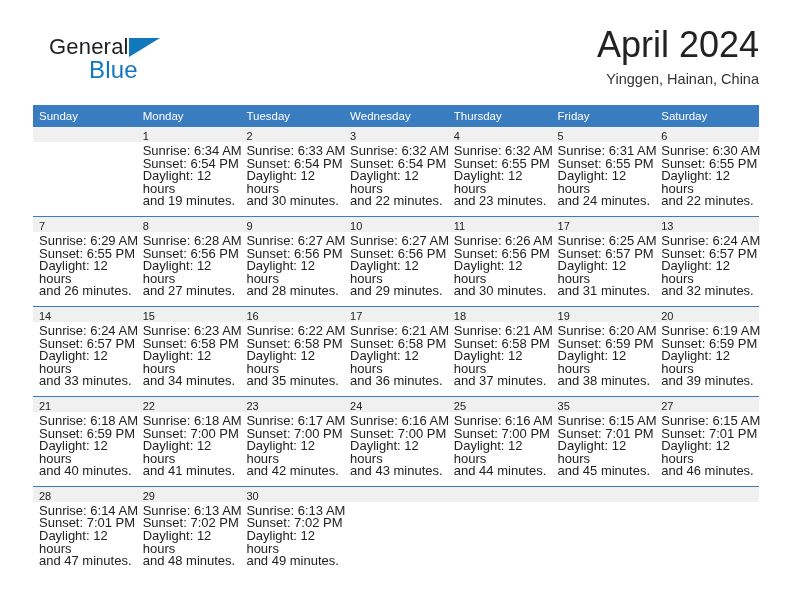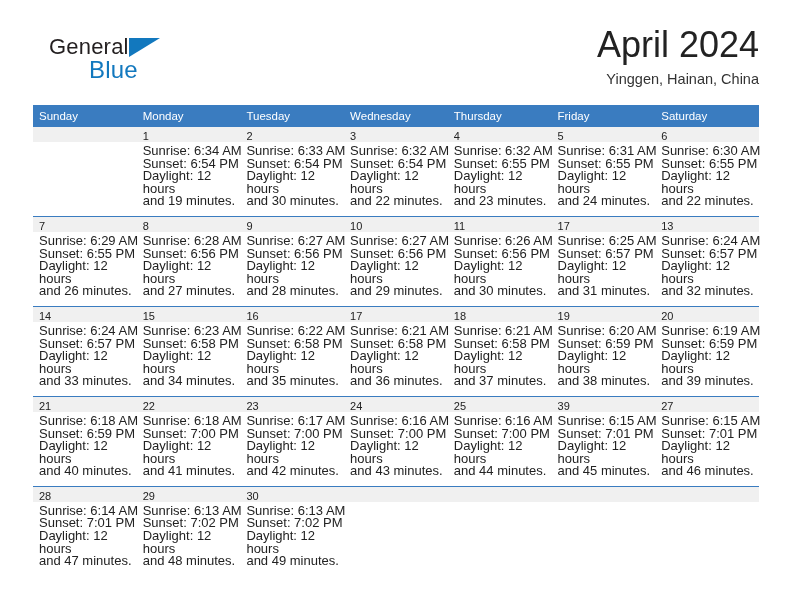--- a/index.html
+++ b/index.html
@@ -405,21 +405,21 @@
           <td>
             <div class="daynum-band">25</div>
             <div class="cell-body">
               <div class="cell-line">Sunrise: 6:16 AM</div>
               <div class="cell-line">Sunset: 7:00 PM</div>
               <div class="cell-daylight">Daylight: 12 hours</div>
               <div class="cell-daylight">and 44 minutes.</div>
             </div>
           </td>
           <td>
-            <div class="daynum-band">39</div>
+            <div class="daynum-band">35</div>
             <div class="cell-body">
               <div class="cell-line">Sunrise: 6:15 AM</div>
               <div class="cell-line">Sunset: 7:01 PM</div>
               <div class="cell-daylight">Daylight: 12 hours</div>
               <div class="cell-daylight">and 45 minutes.</div>
             </div>
           </td>
           <td>
             <div class="daynum-band">27</div>
             <div class="cell-body">

